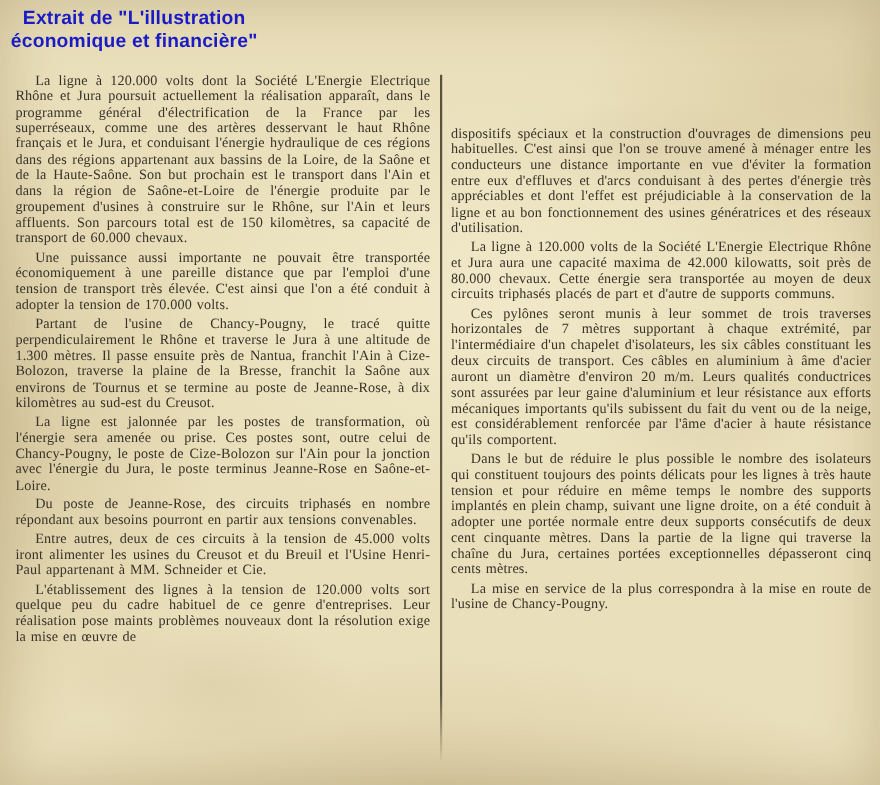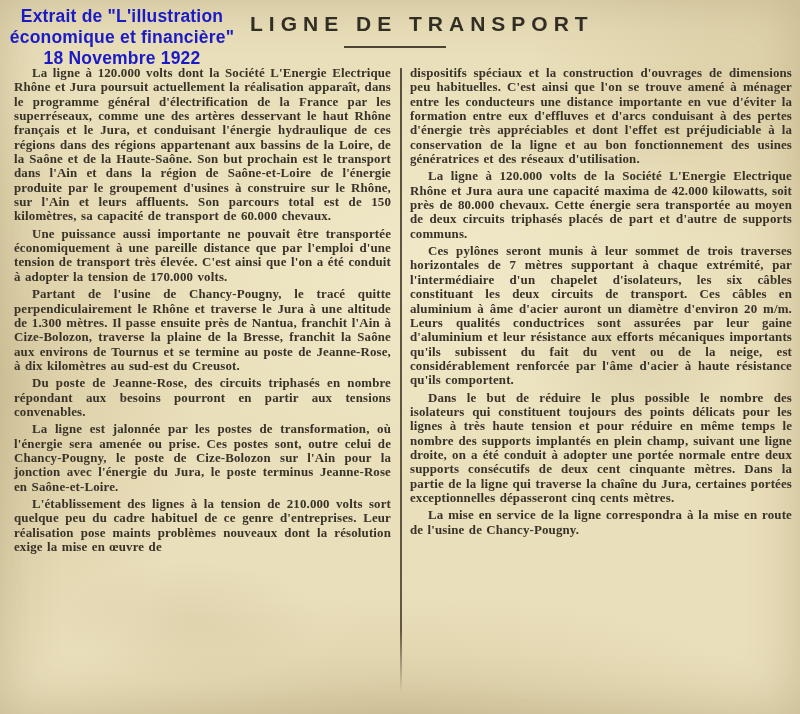--- a/index.html
+++ b/index.html
@@ -71,32 +71,31 @@
     margin: 10px auto 0 auto;
   }
 
   .columns {
     position: absolute;
     top: 66px;
     left: 14px;
     right: 8px;
     display: flex;
     align-items: flex-start;
-    font-weight: bold;
   }
   .col {
     text-align: justify;
     font-size: 12.9px;
     line-height: 14.35px;
     letter-spacing: 0.15px;
     word-spacing: 1px;
     color: #383228;
   }
   .col.left  { width: 377px; }
-  .col.right { width: 382px; }
+  .col.right { width: 382px; margin-top: 48px; }
   .divider {
     width: 2px;
     height: 625px;
     background: linear-gradient(to bottom, rgba(74,64,48,0.9) 0%, rgba(74,64,48,0.85) 90%, rgba(74,64,48,0) 100%);
     margin: 2px 8px 0 9px;
     flex: none;
   }
   .col p {
     margin: 0;
     padding: 0;
@@ -110,42 +109,38 @@
 
 <div class="page">
 
   <div class="smudge s1"></div>
   <div class="smudge s2"></div>
   <div class="smudge s3"></div>
 
   <div class="annotation">
     <div>Extrait de "L'illustration</div>
     <div>économique et financière"</div>
-    <div>18 Novembre 1922</div>
   </div>
 
-  <div class="masthead">
-    <h1>LIGNE DE TRANSPORT</h1>
-    <div class="title-rule"></div>
-  </div>
 
   <div class="columns">
     <div class="col left">
       <p>La ligne à 120.000 volts dont la Société L'Energie Electrique Rhône et Jura poursuit actuellement la réalisation apparaît, dans le programme général d'électrification de la France par les superréseaux, comme une des artères desservant le haut Rhône français et le Jura, et conduisant l'énergie hydraulique de ces régions dans des régions appartenant aux bassins de la Loire, de la Saône et de la Haute-Saône. Son but prochain est le transport dans l'Ain et dans la région de Saône-et-Loire de l'énergie produite par le groupement d'usines à construire sur le Rhône, sur l'Ain et leurs affluents. Son parcours total est de 150 kilomètres, sa capacité de transport de 60.000 chevaux.</p>
       <p>Une puissance aussi importante ne pouvait être transportée économiquement à une pareille distance que par l'emploi d'une tension de transport très élevée. C'est ainsi que l'on a été conduit à adopter la tension de 170.000 volts.</p>
       <p>Partant de l'usine de Chancy-Pougny, le tracé quitte perpendiculairement le Rhône et traverse le Jura à une altitude de 1.300 mètres. Il passe ensuite près de Nantua, franchit l'Ain à Cize-Bolozon, traverse la plaine de la Bresse, franchit la Saône aux environs de Tournus et se termine au poste de Jeanne-Rose, à dix kilomètres au sud-est du Creusot.</p>
+      <p>La ligne est jalonnée par les postes de transformation, où l'énergie sera amenée ou prise. Ces postes sont, outre celui de Chancy-Pougny, le poste de Cize-Bolozon sur l'Ain pour la jonction avec l'énergie du Jura, le poste terminus Jeanne-Rose en Saône-et-Loire.</p>
       <p>Du poste de Jeanne-Rose, des circuits triphasés en nombre répondant aux besoins pourront en partir aux tensions convenables.</p>
-      <p>La ligne est jalonnée par les postes de transformation, où l'énergie sera amenée ou prise. Ces postes sont, outre celui de Chancy-Pougny, le poste de Cize-Bolozon sur l'Ain pour la jonction avec l'énergie du Jura, le poste terminus Jeanne-Rose en Saône-et-Loire.</p>
-      <p>L'établissement des lignes à la tension de 210.000 volts sort quelque peu du cadre habituel de ce genre d'entreprises. Leur réalisation pose maints problèmes nouveaux dont la résolution exige la mise en œuvre de</p>
+      <p>Entre autres, deux de ces circuits à la tension de 45.000 volts iront alimenter les usines du Creusot et du Breuil et l'Usine Henri-Paul appartenant à MM. Schneider et Cie.</p>
+      <p>L'établissement des lignes à la tension de 120.000 volts sort quelque peu du cadre habituel de ce genre d'entreprises. Leur réalisation pose maints problèmes nouveaux dont la résolution exige la mise en œuvre de</p>
     </div>
 
     <div class="divider"></div>
 
     <div class="col right">
       <p class="no-indent">dispositifs spéciaux et la construction d'ouvrages de dimensions peu habituelles. C'est ainsi que l'on se trouve amené à ménager entre les conducteurs une distance importante en vue d'éviter la formation entre eux d'effluves et d'arcs conduisant à des pertes d'énergie très appréciables et dont l'effet est préjudiciable à la conservation de la ligne et au bon fonctionnement des usines génératrices et des réseaux d'utilisation.</p>
       <p>La ligne à 120.000 volts de la Société L'Energie Electrique Rhône et Jura aura une capacité maxima de 42.000 kilowatts, soit près de 80.000 chevaux. Cette énergie sera transportée au moyen de deux circuits triphasés placés de part et d'autre de supports communs.</p>
       <p>Ces pylônes seront munis à leur sommet de trois traverses horizontales de 7 mètres supportant à chaque extrémité, par l'intermédiaire d'un chapelet d'isolateurs, les six câbles constituant les deux circuits de transport. Ces câbles en aluminium à âme d'acier auront un diamètre d'environ 20 m/m. Leurs qualités conductrices sont assurées par leur gaine d'aluminium et leur résistance aux efforts mécaniques importants qu'ils subissent du fait du vent ou de la neige, est considérablement renforcée par l'âme d'acier à haute résistance qu'ils comportent.</p>
       <p>Dans le but de réduire le plus possible le nombre des isolateurs qui constituent toujours des points délicats pour les lignes à très haute tension et pour réduire en même temps le nombre des supports implantés en plein champ, suivant une ligne droite, on a été conduit à adopter une portée normale entre deux supports consécutifs de deux cent cinquante mètres. Dans la partie de la ligne qui traverse la chaîne du Jura, certaines portées exceptionnelles dépasseront cinq cents mètres.</p>
-      <p>La mise en service de la ligne correspondra à la mise en route de l'usine de Chancy-Pougny.</p>
+      <p>La mise en service de la plus correspondra à la mise en route de l'usine de Chancy-Pougny.</p>
     </div>
   </div>
 
 </div>
 
 </body></html>

